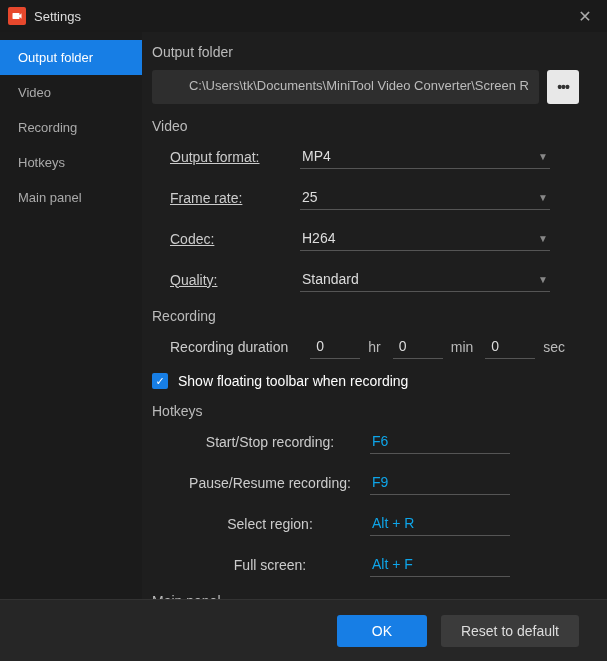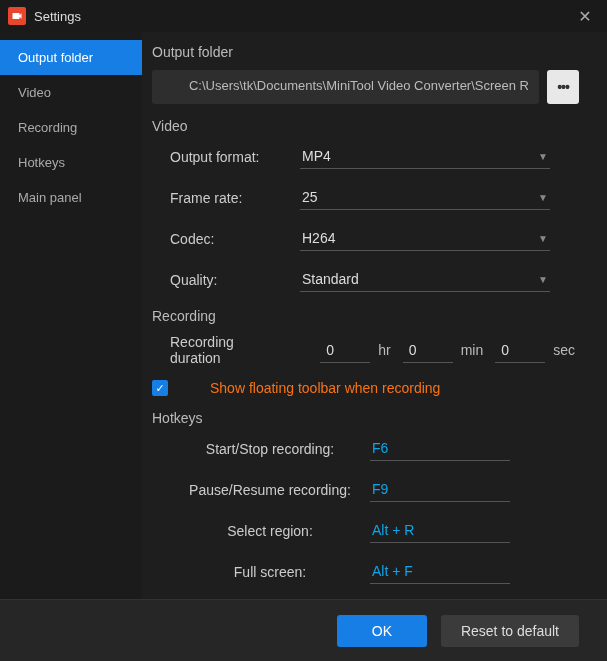--- a/index.html
+++ b/index.html
@@ -16,30 +16,30 @@
 .side-item.active { background: #177ee5; color: #fff; }
 .content { flex: 1; padding: 12px 28px 12px 10px; overflow-y: auto; color: #ccc; }
 .content::-webkit-scrollbar { width: 8px; }
 .content::-webkit-scrollbar-thumb { background: #444; }
 .section-title { font-size: 14px; color: #bbb; margin: 12px 0 10px 0; }
 .section-title.first { margin-top: 0; }
 .path-row { display: flex; gap: 8px; margin-bottom: 14px; }
 .path-input { flex: 1; background: #2e2e2e; color: #bbb; border: none; border-radius: 3px; padding: 8px 10px; font-size: 13px; overflow: hidden; white-space: nowrap; text-align: right; }
 .browse-btn { width: 32px; height: 34px; background: #e8e8e8; border-radius: 3px; display: flex; align-items: center; justify-content: center; cursor: pointer; color: #333; font-weight: bold; letter-spacing: -1px; font-size: 14px; }
 .row { display: flex; align-items: center; margin: 8px 0 16px 18px; }
-.row-label { width: 130px; color: #ccc; font-size: 14px; }
+.row-label { width: 130px; color: #ccc; font-size: 14px; text-decoration: underline; }
 .select { flex: 1; max-width: 250px; border-bottom: 1px solid #555; padding: 4px 2px; color: #ddd; font-size: 14px; display: flex; justify-content: space-between; align-items: center; cursor: pointer; }
 .caret { color: #888; font-size: 10px; }
 .dur-row { display: flex; align-items: center; gap: 8px; margin: 8px 0 14px 18px; color: #ccc; font-size: 14px; }
-.dur-label { margin-right: 24px; }
+.dur-label { margin-right: 14px; }
 .dur-input { width: 50px; background: transparent; border: none; border-bottom: 1px solid #555; color: #ddd; padding: 4px 6px; font-size: 14px; }
 .unit { color: #bbb; font-size: 14px; margin-right: 4px; }
 .check-row { display: flex; align-items: center; gap: 10px; margin: 6px 0 14px 0; }
 .checkbox { width: 16px; height: 16px; background: #177ee5; border-radius: 2px; display: flex; align-items: center; justify-content: center; color: #fff; font-size: 11px; cursor: pointer; }
-.check-label { color: #f97316; font-size: 14px; margin-left: 32px; }
+.check-label { color: #ffffff; font-size: 14px; }
 .hk-row { display: flex; align-items: center; margin: 8px 0 16px 18px; }
 .hk-label { width: 200px; color: #ccc; font-size: 14px; text-align: center; }
 .hk-val { width: 140px; border-bottom: 1px solid #555; padding: 4px 2px; color: #0ea5e9; font-size: 14px; }
 .footer { height: 62px; background: #262626; display: flex; align-items: center; justify-content: flex-end; gap: 14px; padding: 0 28px; border-top: 1px solid #333; }
 .btn { padding: 8px 20px; border-radius: 3px; font-size: 14px; cursor: pointer; border: none; }
 .btn-default { background: #3b3b3b; color: #ddd; }
 .btn-primary { background: #177ee5; color: #fff; min-width: 90px; }
 </style>
 </head>
 <body>

